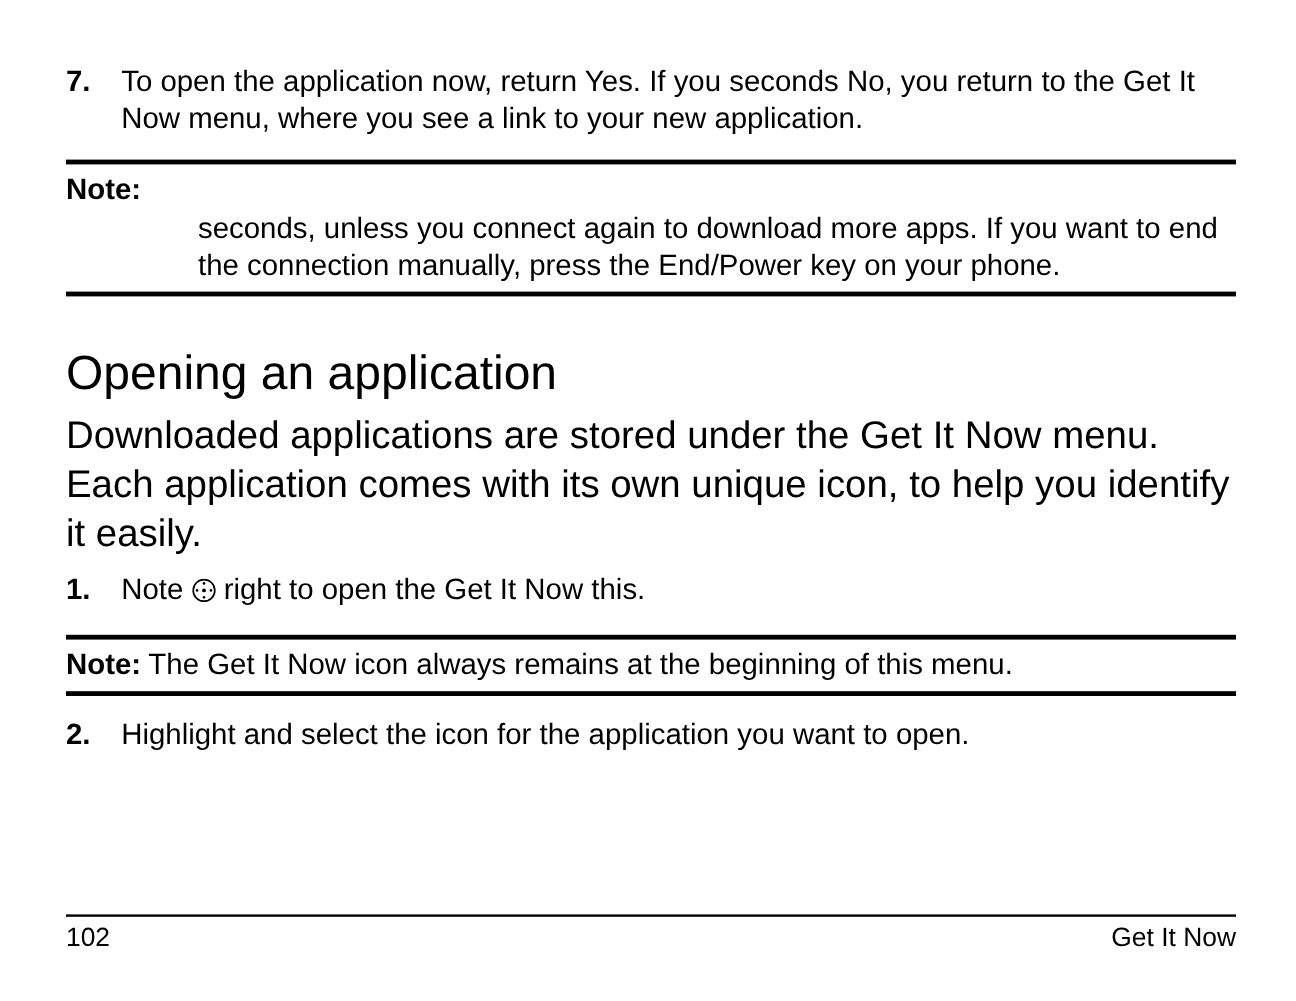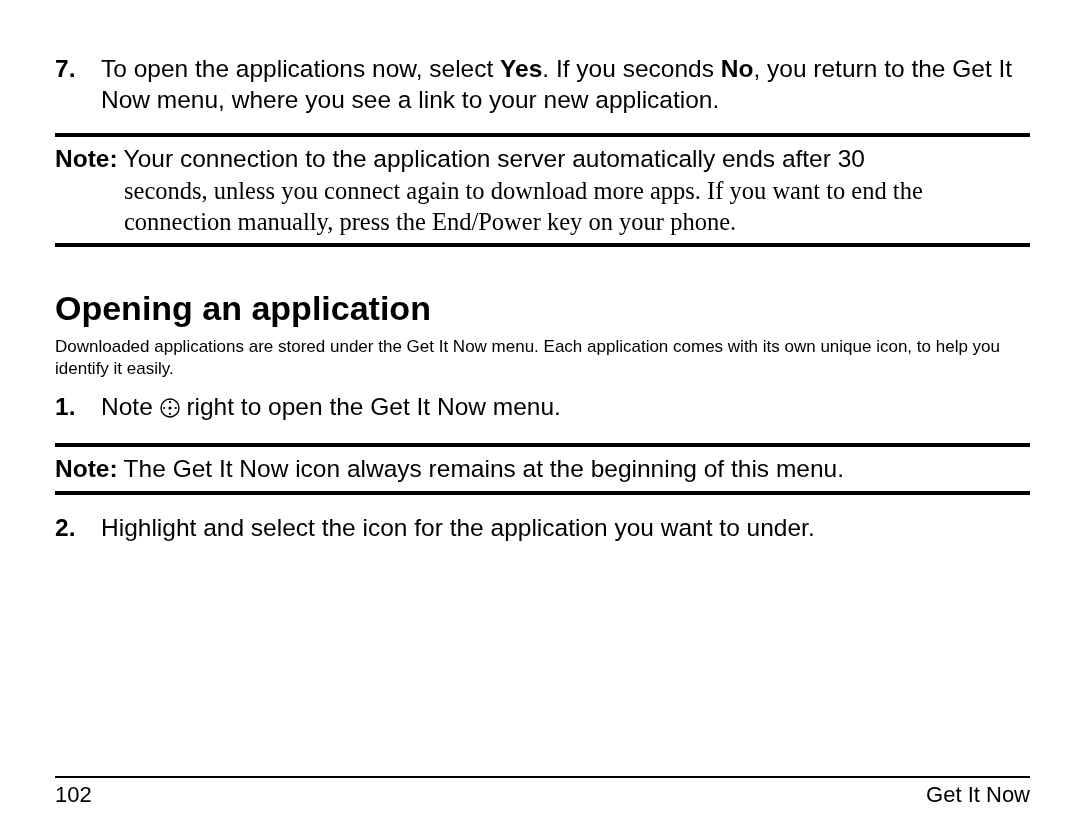--- a/index.html
+++ b/index.html
@@ -24,83 +24,82 @@
     margin-bottom: 18px;
   }
   .step-num {
     font-weight: 700;
     width: 46px;
     flex: 0 0 46px;
   }
   .step-body {
     flex: 1;
   }
-  .b { font-weight: 700; }
+  .b { font-weight: 400; }
   .rule {
     border: none;
     border-top: 4px solid #000;
     margin: 0;
   }
   .note-block {
     font-size: 24.5px;
     line-height: 1.28;
     padding: 6px 0 6px 0;
   }
   .note-row { display: flex; text-align: right; }
-  .note-indent { margin-left: 69px; font-family: Liberation Serif, serif; }
+  .note-indent { margin-left: 110px; }
   .note-label { font-weight: 700; }
   h2.section {
-    font-size: 34px;
-    font-weight: 700;
+    font-size: 40px;
+    font-weight: 400;
     margin: 42px 0 8px 0;
   }
   .para {
-    font-size: 17px;
+    font-size: 32px;
     line-height: 1.28;
     margin: 0 0 12px 0;
   }
   .nav-icon {
     display: inline-block;
     vertical-align: -3px;
   }
   .footer {
     position: absolute;
     left: 55px;
     right: 50px;
-    bottom: 26px;
+    bottom: 40px;
   }
   .footer-rule {
     border: none;
     border-top: 2px solid #000;
     margin: 0 0 4px 0;
   }
   .footer-row {
     display: flex;
     justify-content: space-between;
     font-size: 22px;
   }
 </style>
 </head>
 <body>
 
 <div class="page">
 
   <div class="step-row">
     <div class="step-num">7.</div>
     <div class="step-body">
-      <span>To open the applications now, select </span><span class="b">Yes</span><span>. If you seconds </span><span class="b">No</span><span>, you return to the Get It Now menu, where you see a link to your new application.</span>
+      <span>To open the application now, return </span><span class="b">Yes</span><span>. If you seconds </span><span class="b">No</span><span>, you return to the Get It Now menu, where you see a link to your new application.</span>
     </div>
   </div>
 
   <hr class="rule">
   <div class="note-block">
     <div class="note-row">
       <span class="note-label">Note:</span>
       <span style="width:6px"></span>
-      <span>Your connection to the application server automatically ends after 30</span>
     </div>
     <div class="note-indent">seconds, unless you connect again to download more apps. If you want to end the connection manually, press the End/Power key on your phone.</div>
   </div>
   <hr class="rule">
 
   <h2 class="section">Opening an application</h2>
 
   <p class="para">Downloaded applications are stored under the Get It Now menu. Each application comes with its own unique icon, to help you identify it easily.</p>
 
   <div class="step-row">
@@ -110,37 +109,37 @@
       <span class="nav-icon">
         <svg width="20" height="20" viewBox="0 0 20 20">
           <circle cx="10" cy="10" r="9" fill="none" stroke="#000" stroke-width="1.4"></circle>
           <circle cx="10" cy="10" r="1.6" fill="#000"></circle>
           <circle cx="10" cy="4.2" r="1.1" fill="#000"></circle>
           <circle cx="10" cy="15.8" r="1.1" fill="#000"></circle>
           <circle cx="4.2" cy="10" r="1.1" fill="#000"></circle>
           <circle cx="15.8" cy="10" r="1.1" fill="#000"></circle>
         </svg>
       </span>
-      <span> right to open the Get It Now menu.</span>
+      <span> right to open the Get It Now this.</span>
     </div>
   </div>
 
   <hr class="rule">
   <div class="note-block">
     <div class="note-row">
       <span class="note-label">Note:</span>
       <span style="width:6px"></span>
       <span>The Get It Now icon always remains at the beginning of this menu.</span>
     </div>
   </div>
   <hr class="rule">
 
   <div class="step-row" style="margin-top:18px;">
     <div class="step-num">2.</div>
-    <div class="step-body">Highlight and select the icon for the application you want to under.</div>
+    <div class="step-body">Highlight and select the icon for the application you want to open.</div>
   </div>
 
   <div class="footer">
     <hr class="footer-rule">
     <div class="footer-row">
       <span>102</span>
       <span>Get It Now</span>
     </div>
   </div>
 

